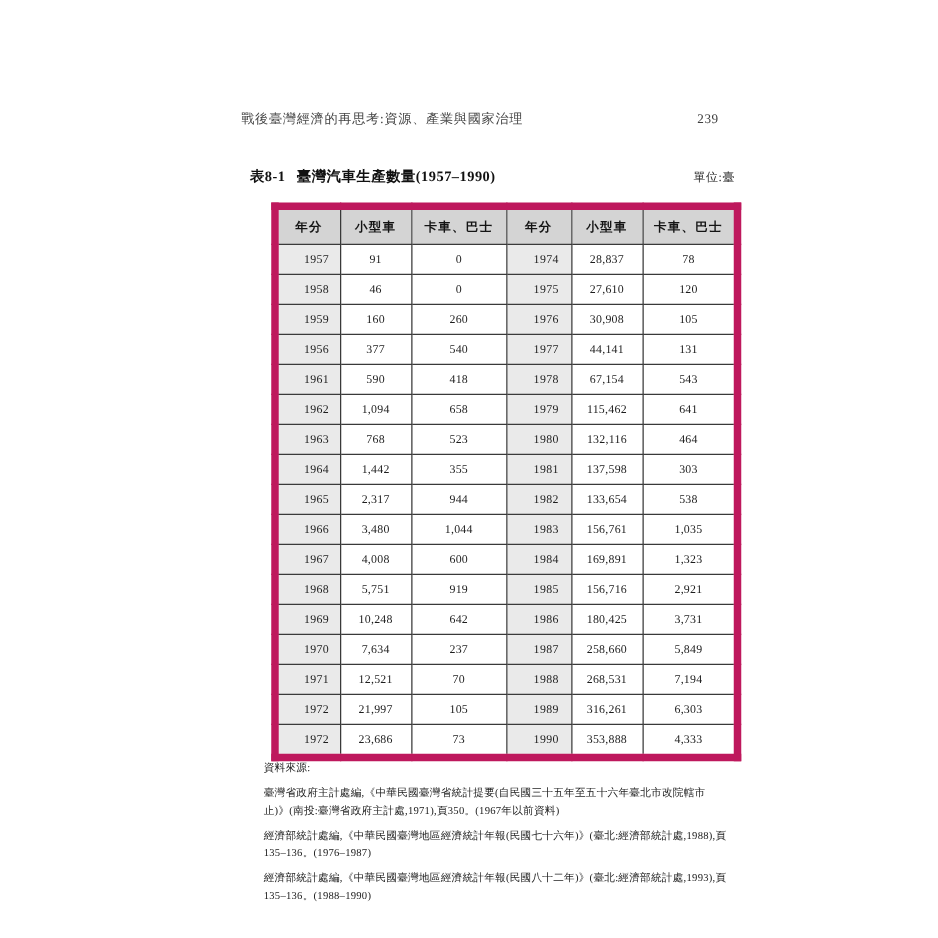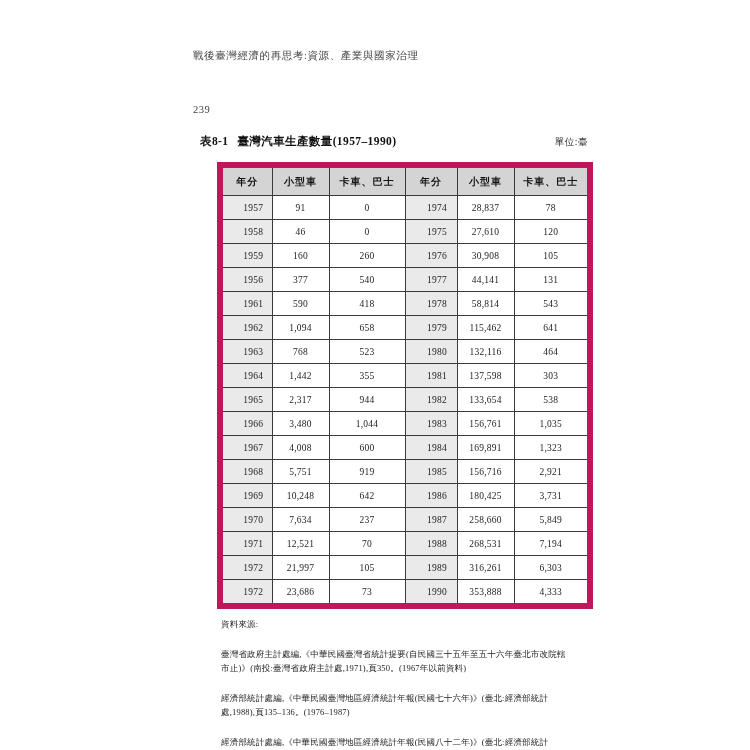--- a/index.html
+++ b/index.html
@@ -11,21 +11,21 @@
     position: relative;
     overflow: hidden;
   }
   .page { position: absolute; inset: 0; background: #fff; }
 
   
   .running-header {
     position: absolute;
     top: 49px; left: 193px; width: 382px;
     display: flex; justify-content: space-between; align-items: baseline;
-    font-size: 10.5px; color: #454545; letter-spacing: 0.6px; flex-direction: column;
+    font-size: 10.5px; color: #454545; letter-spacing: 0.6px;
   }
   .running-header .pageno { letter-spacing: 0.5px; color: #3d3d3d; margin-top: 41px; }
 
   
   .caption-row {
     position: absolute;
     top: 134px; left: 200px; width: 388px;
     display: flex; justify-content: space-between; align-items: baseline;
   }
   .caption { font-size: 11.5px; font-weight: bold; color: #111; letter-spacing: 0.4px; }
@@ -61,21 +61,21 @@
   table.prod td.year-cell { background: #eaeaea; letter-spacing: 0.3px; padding-left: 12px; }
   table.prod td.num-cell { background: #ffffff; letter-spacing: 0.2px; }
 
   
   .sources {
     position: absolute;
     top: 601px; left: 205px; width: 384px;
     font-size: 8.5px; line-height: 14px; color: #222;
     letter-spacing: 0.2px;
   }
-  .sources p { margin: 16px; text-align: left; }
+  .sources p { margin: 6px; text-align: left; }
 </style>
 </head>
 <body>
 
 <div class="page">
 
   <header class="running-header">
     <span>戰後臺灣經濟的再思考:資源、產業與國家治理</span>
     <span class="pageno">239</span>
   </header>
@@ -137,21 +137,21 @@
           <td class="num-cell">540</td>
           <td class="year-cell">1977</td>
           <td class="num-cell">44,141</td>
           <td class="num-cell">131</td>
         </tr>
         <tr>
           <td class="year-cell">1961</td>
           <td class="num-cell">590</td>
           <td class="num-cell">418</td>
           <td class="year-cell">1978</td>
-          <td class="num-cell">58,814</td>
+          <td class="num-cell">67,154</td>
           <td class="num-cell">543</td>
         </tr>
         <tr>
           <td class="year-cell">1962</td>
           <td class="num-cell">1,094</td>
           <td class="num-cell">658</td>
           <td class="year-cell">1979</td>
           <td class="num-cell">115,462</td>
           <td class="num-cell">641</td>
         </tr>

